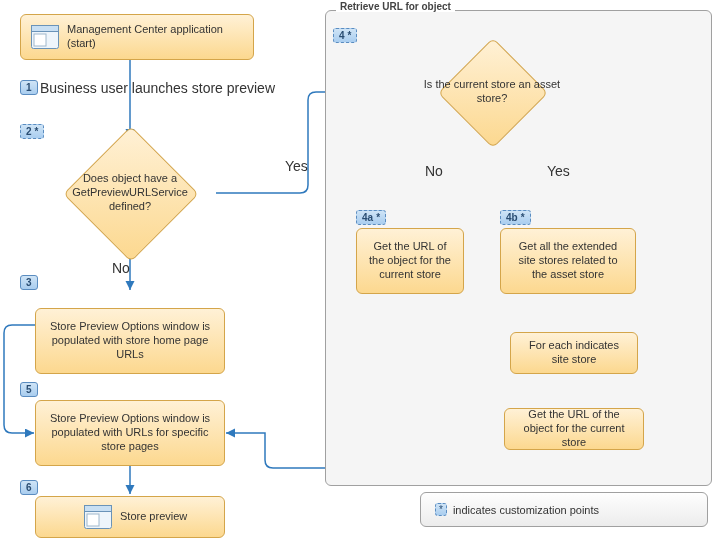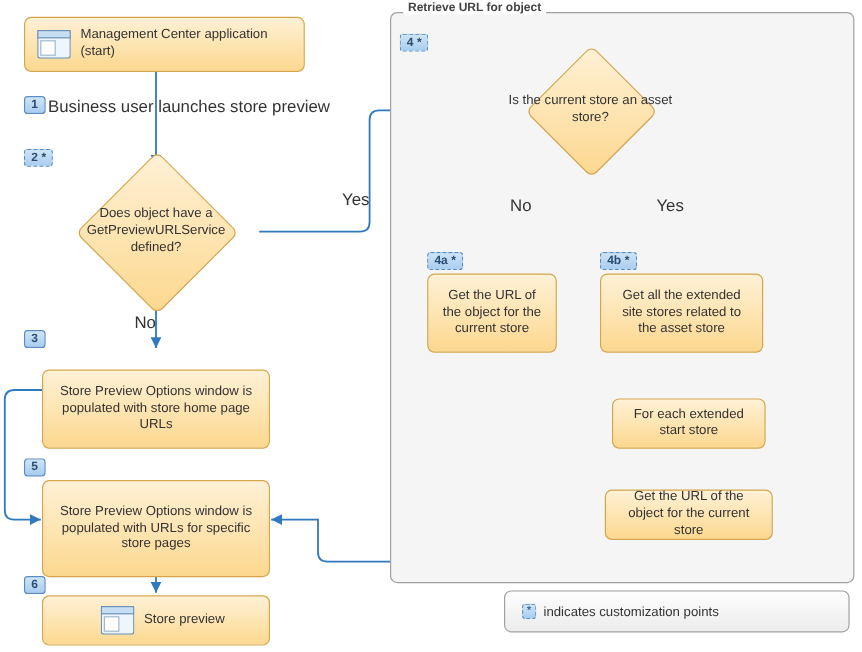--- a/index.html
+++ b/index.html
@@ -237,31 +237,31 @@
 
   <div class="step-badge dashed" style="left:500px; top:210px;">
       <span>4b</span>
       <span class="star">*</span>
     </div>
   <div class="box" style="left:500px; top:228px; width:136px; height:66px;">
     <span>Get all the extended site stores related to the asset store</span>
   </div>
 
   <div class="box" style="left:510px; top:332px; width:128px; height:42px;">
-    <span>For each extended start store</span>
+    <span>For each indicates site store</span>
   </div>
 
   <div class="box" style="left:504px; top:408px; width:140px; height:42px;">
     <span>Get the URL of the object for the current store</span>
   </div>
 
   <div class="step-badge" style="left:20px; top:382px;">
       <span>5</span>
     </div>
-  <div class="box" style="left:35px; top:400px; width:190px; height:81px;">
+  <div class="box" style="left:35px; top:400px; width:190px; height:66px;">
     <span>Store Preview Options window is populated with URLs for specific store pages</span>
   </div>
 
   <div class="step-badge" style="left:20px; top:480px;">
       <span>6</span>
     </div>
   <div class="box start" style="left:35px; top:496px; width:190px; height:42px;padding-left:48px;">
     <svg class="app-icon" viewBox="0 0 28 24">
       <rect x="0.5" y="0.5" width="27" height="23" rx="2" fill="#eef5fb" stroke="#6a93b8"></rect>
       <rect x="0.5" y="0.5" width="27" height="6" fill="#c8dff3" stroke="#6a93b8"></rect>

